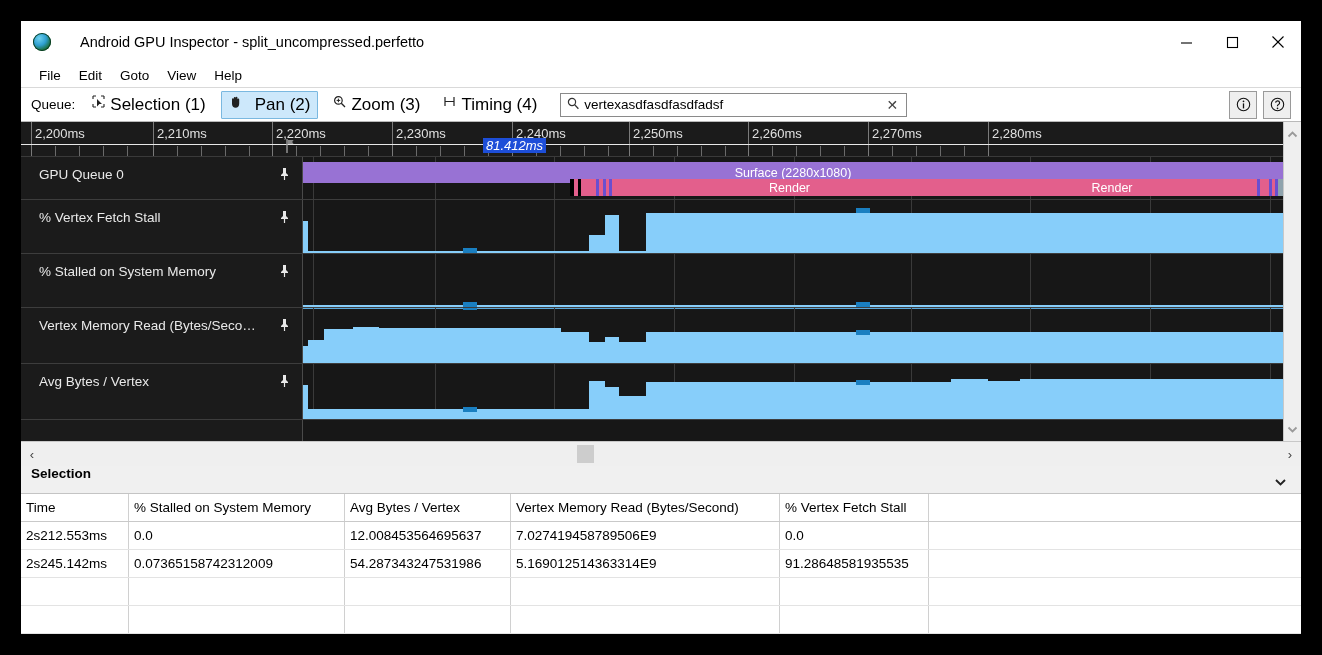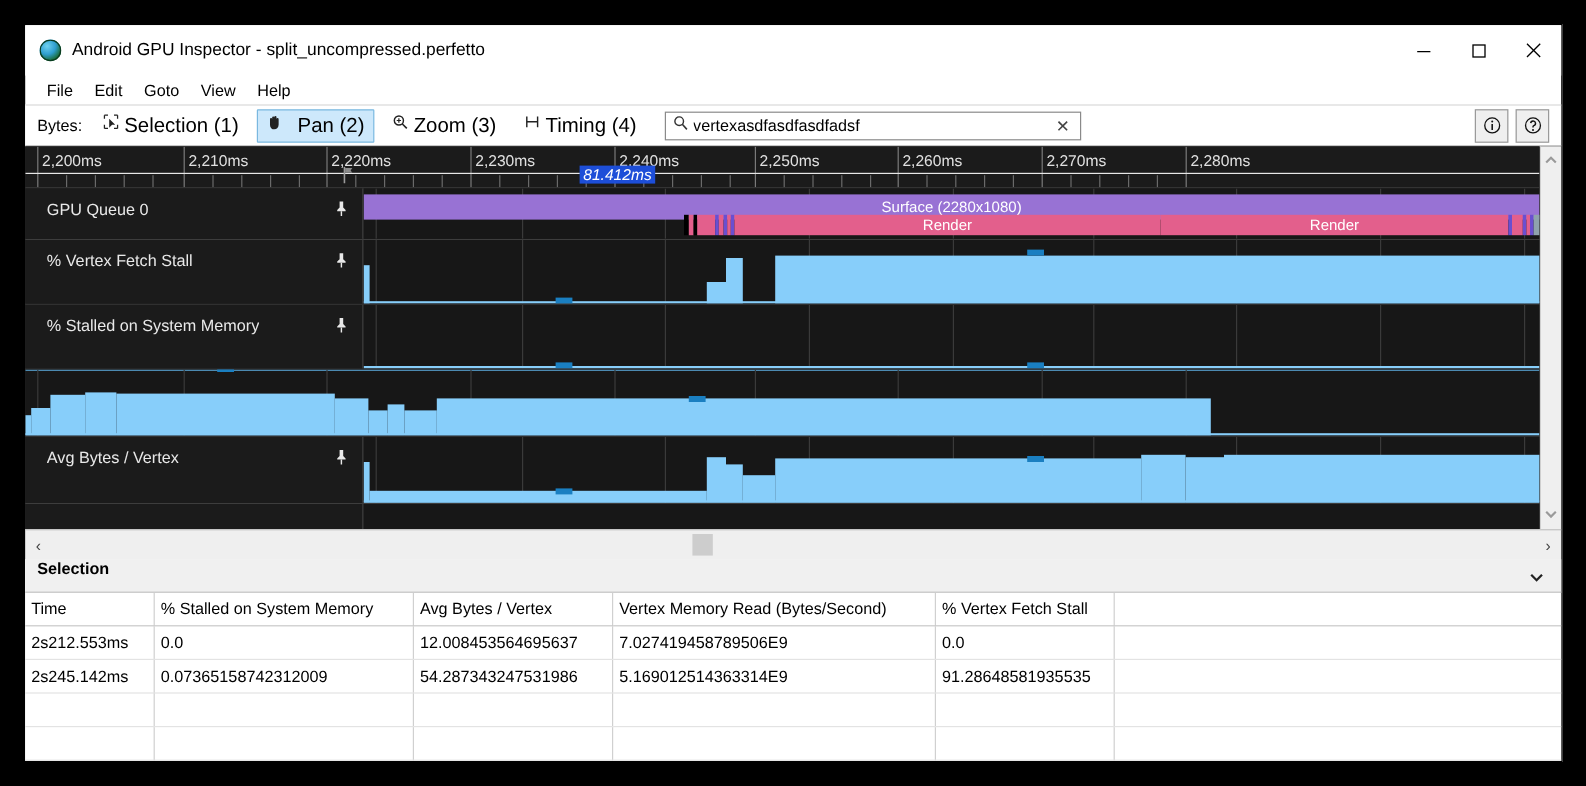--- a/index.html
+++ b/index.html
@@ -6,21 +6,21 @@
   body{width:1322px;height:655px;font-family:"Liberation Sans",sans-serif;overflow:hidden;}
 
   .window{position:absolute;left:20px;top:20px;width:1282px;height:615px;background:#fff;
           border:1px solid #000;box-sizing:border-box;display:flex;flex-direction:column;}
 
   
   .titlebar{height:42px;display:flex;align-items:center;background:#fff;flex:none;}
   .app-icon{width:18px;height:18px;border-radius:50%;margin-left:12px;margin-right:9px;
             background:radial-gradient(circle at 35% 30%,#6fd2ee 0%,#2f9fd0 40%,#1b6f3f 70%,#0c4a26 100%);
             box-shadow:inset 0 0 0 1px #0a3c20;flex:none;}
-  .title-text{font-size:14.5px;color:#000;white-space:nowrap;}
+  .title-text{font-size:14.5px;color:#000;white-space:nowrap;margin-left:20px;}
   .win-ctrls{margin-left:auto;display:flex;height:42px;}
   .win-btn{width:46px;height:42px;display:flex;align-items:center;justify-content:center;}
   .win-btn svg{display:block;}
 
   
   .menubar{height:24px;display:flex;align-items:center;padding-left:10px;gap:2px;flex:none;}
   .menu-item{font-size:13.5px;color:#000;padding:2px 8px;white-space:nowrap;}
 
   
   .toolbar{height:33px;display:flex;align-items:center;padding:0 10px;gap:7px;
@@ -134,21 +134,21 @@
 
   <div class="menubar">
     <div class="menu-item">File</div>
     <div class="menu-item">Edit</div>
     <div class="menu-item">Goto</div>
     <div class="menu-item">View</div>
     <div class="menu-item">Help</div>
   </div>
 
   <div class="toolbar">
-    <span class="mode-label">Bytes:</span>
+    <span class="mode-label">Queue:</span>
 
     <div class="mode-btn">
       <span class="glyph">
         <svg width="13" height="13" viewBox="0 0 13 13">
             <path d="M1 1 h3 M9 1 h3 M1 12 h3 M9 12 h3 M1 1 v3 M1 9 v3 M12 1 v3 M12 9 v3" stroke="#222" stroke-width="1.1" fill="none"></path>
             <path d="M5 4 L10 9 L7.4 9 L5 11.5 Z" fill="#222"></path>
           </svg>
       </span>
       <span>Selection (1)</span>
     </div>
@@ -374,20 +374,29 @@
             <div class="vgrid" style="left:727px"></div>
               <div class="vgrid" style="left:847px"></div>
             <div class="vgrid" style="left:967px"></div>
             <div class="baseline"></div>
             <div class="selmark" style="left:160px;bottom:0;width:14px;"></div>
             <div class="selmark" style="left:553px;bottom:0;width:14px;"></div>
           </div>
         </div>
 
         <div class="track" style="height:55px">
+          <div class="track-head">
+            <div class="track-name">Vertex Memory Read (Bytes/Seco…</div>
+            <div class="pin">
+              <svg width="11" height="14" viewBox="0 0 11 14">
+                  <path d="M4 1h3v5l2 2v1H2V8l2-2z" fill="#e8e8e8"></path>
+                  <path d="M5.5 9v4" stroke="#e8e8e8" stroke-width="1.2"></path>
+                </svg>
+            </div>
+          </div>
           <div class="track-canvas">
             <div class="topline"></div>
             <div class="vgrid" style="left:10px"></div>
               <div class="vgrid" style="left:132px"></div>
             <div class="vgrid" style="left:251px"></div>
               <div class="vgrid" style="left:371px"></div>
             <div class="vgrid" style="left:491px"></div>
               <div class="vgrid" style="left:608px"></div>
             <div class="vgrid" style="left:727px"></div>
               <div class="vgrid" style="left:847px"></div>

